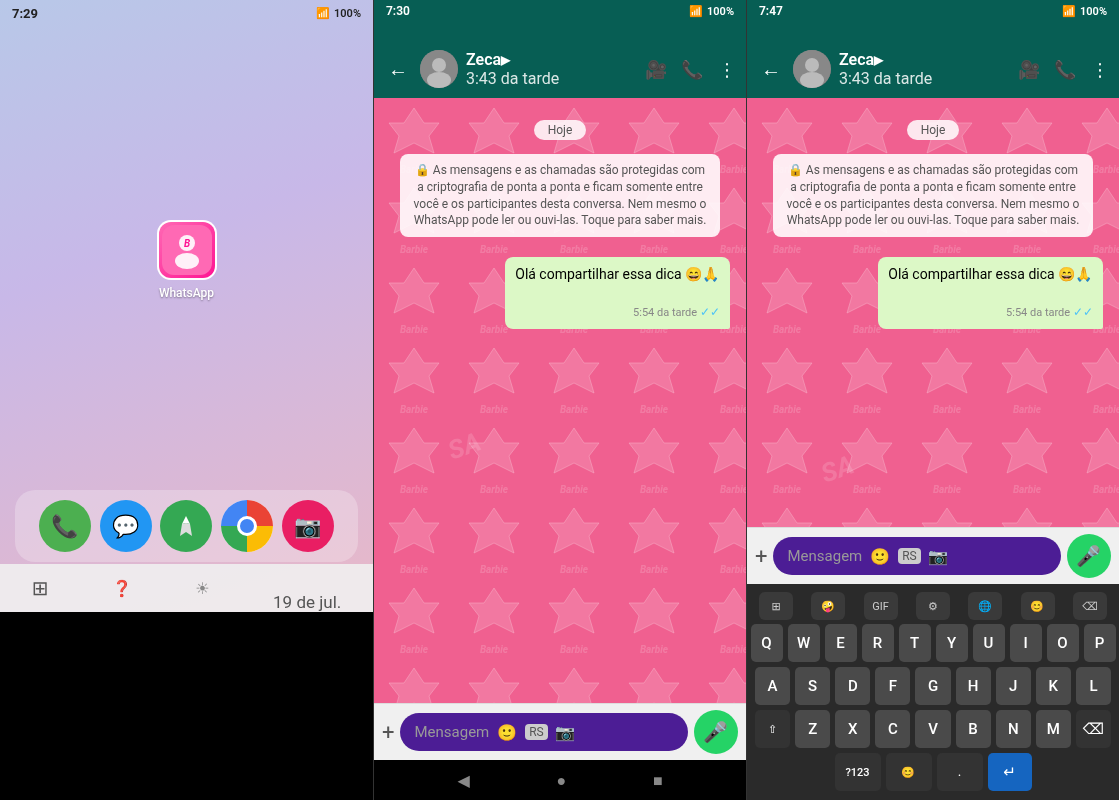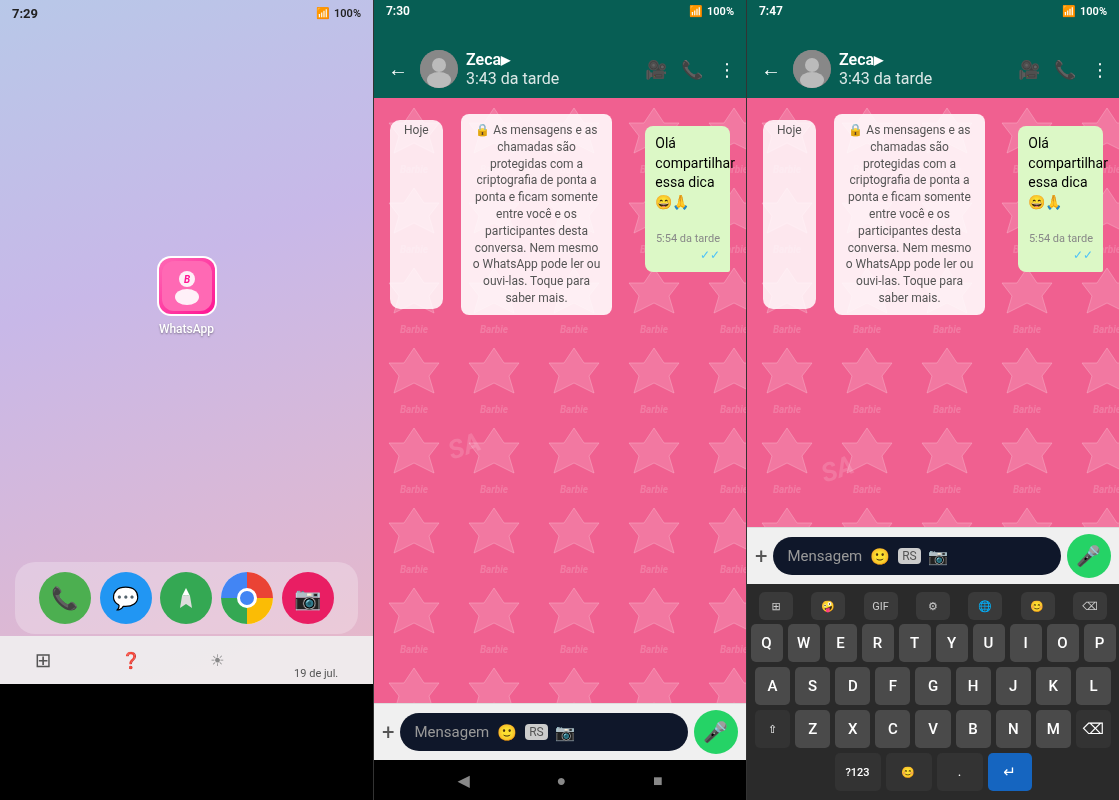--- a/index.html
+++ b/index.html
@@ -8,21 +8,21 @@
       height: 800px;
       display: flex;
       font-family: 'Roboto', Arial, sans-serif;
       overflow: hidden;
       background: #000;
     }
 
     
     .screen1 {
       width: 373px;
-      height: 684px;
+      height: 612px;
       background: linear-gradient(160deg, #b8c8e8 0%, #c8b8e8 40%, #e8b8c8 100%);
       display: flex;
       flex-direction: column;
       position: relative;
       overflow: hidden;
     }
     .status-bar {
       display: flex;
       justify-content: space-between;
       align-items: center;
@@ -161,21 +161,21 @@
       overflow: hidden;
       display: flex;
       flex-direction: column;
       padding: 8px;
       gap: 8px;
     }
     .chat-messages {
       position: relative;
       z-index: 2;
       display: flex;
-      flex-direction: row;
+      flex-direction: column;
       gap: 8px;
       padding: 8px;
     }
     .today-badge {
       display: flex;
       justify-content: center;
       margin: 6px 0;
     }
     .today-badge span {
       background: rgba(255,255,255,0.85);
@@ -220,21 +220,21 @@
       background: #f0f0f0;
       padding: 6px 8px;
       display: flex;
       align-items: center;
       gap: 6px;
       border-top: 1px solid #ddd;
     }
     .wa-input-plus { font-size: 22px; color: #555; cursor: pointer; }
     .wa-input-field {
       flex: 1;
-      background: #0f172a;
+      background: #4c1d95;
       border-radius: 24px;
       padding: 8px 14px;
       display: flex;
       align-items: center;
       gap: 8px;
       font-size: 15px;
       color: #999;
       border: none;
       outline: none;
       min-height: 38px;
@@ -407,21 +407,21 @@
           <div class="chrome-inner"></div>
         </div>
     </div>
     <div class="dock-icon camera">📷</div>
   </div>
 
   <div class="bottom-nav-1">
     <span style="font-size:20px; color:#555;">⊞</span>
     <span style="font-size:16px; color:#555;">❓</span>
     <span style="font-size:16px; color:#888;">☀</span>
-    <span style="font-size:11px; color:#555;margin-top:27px;">19 de jul.</span>
+    <span style="font-size:17px; color:#555;margin-top:27px;">19 de jul.</span>
   </div>
 </div>
 
 <div class="screen2">
 
   <div class="status-bar-wa">
     <span>7:30</span>
     <div class="status-icons">
       <span>📶</span>
       <span>100%</span>

